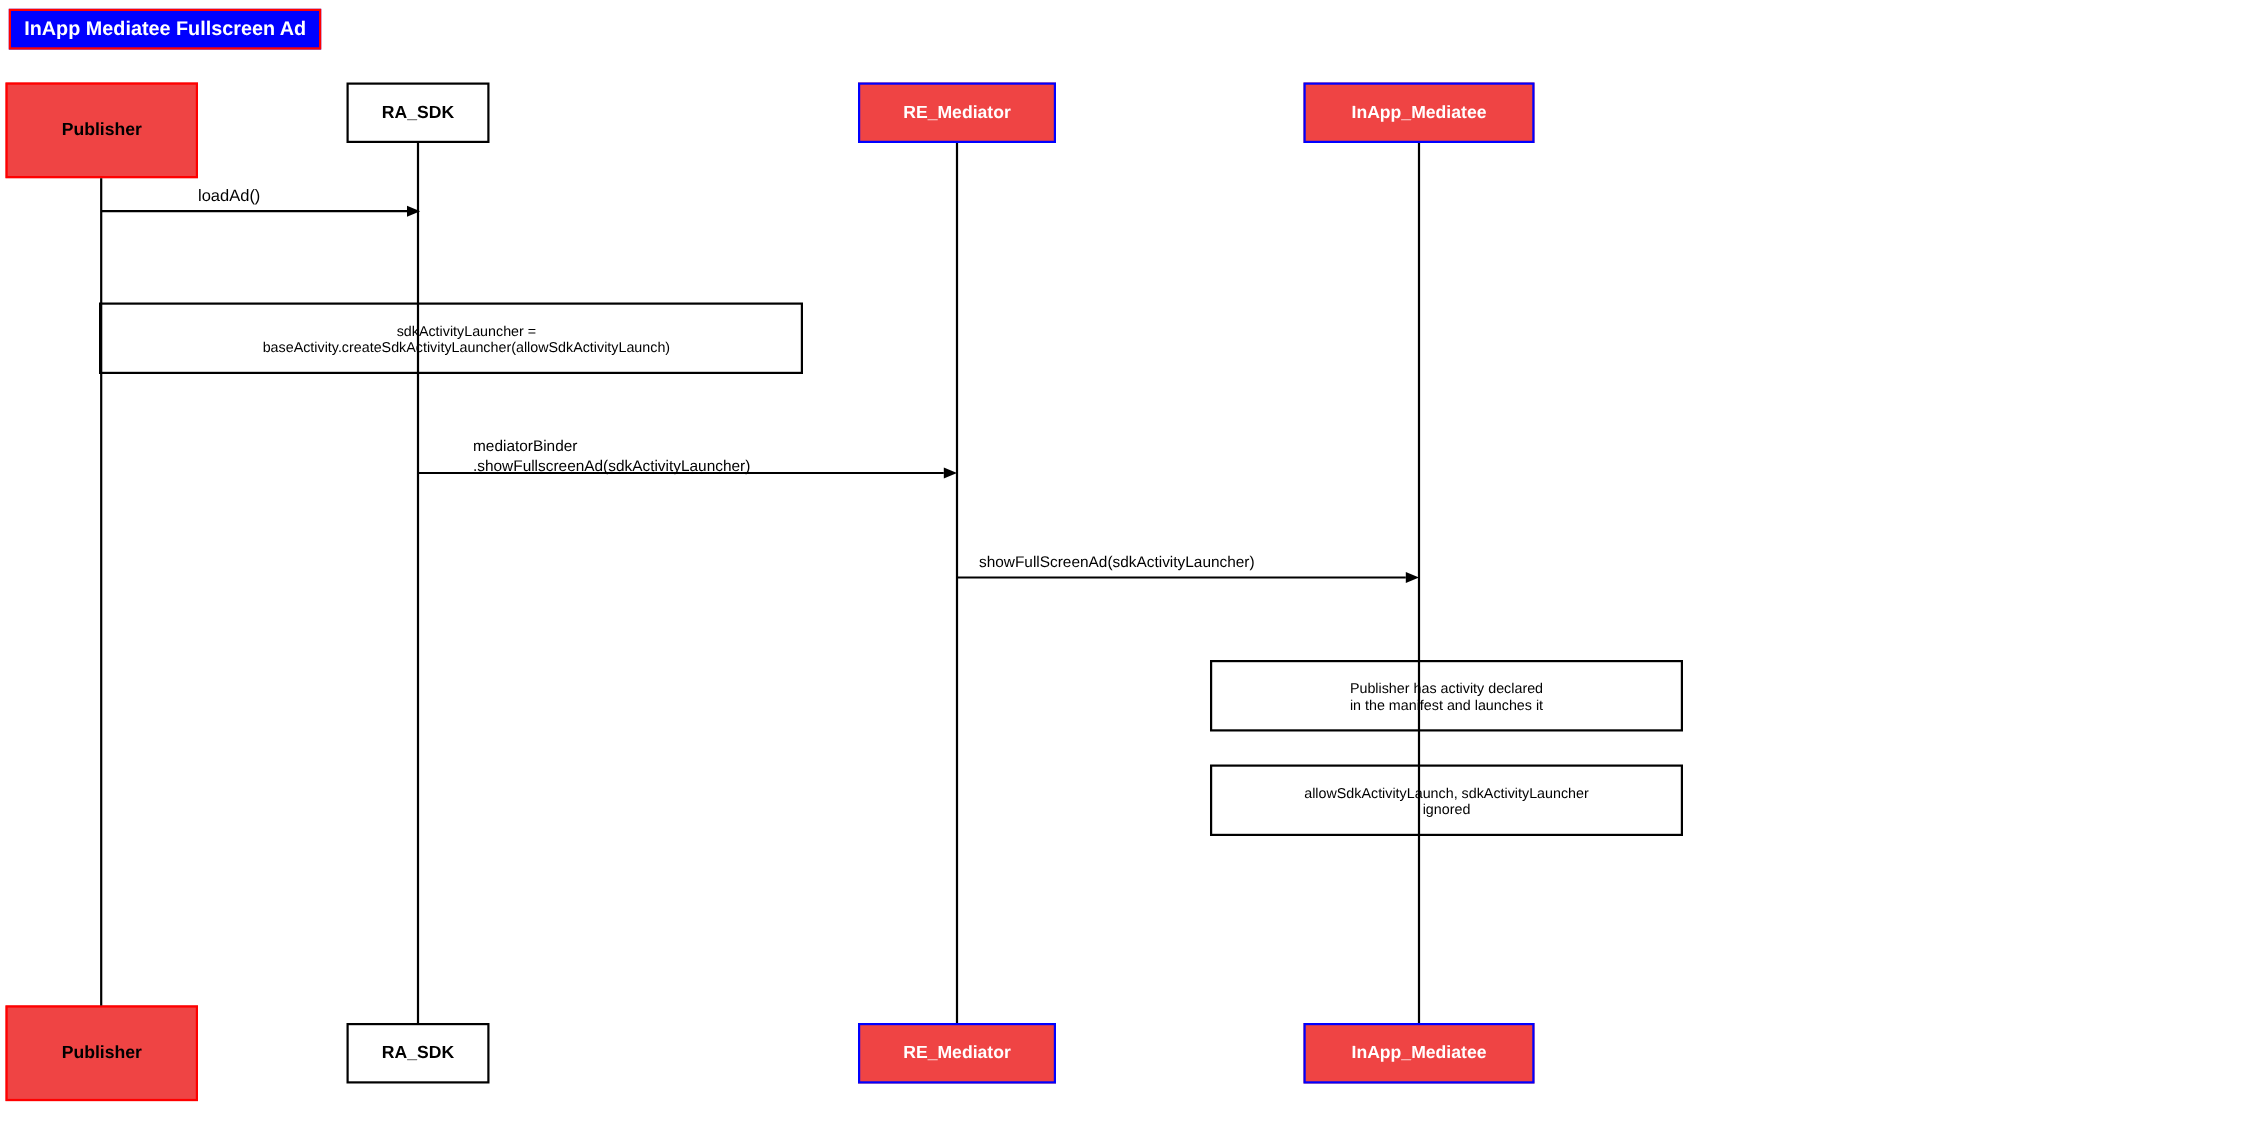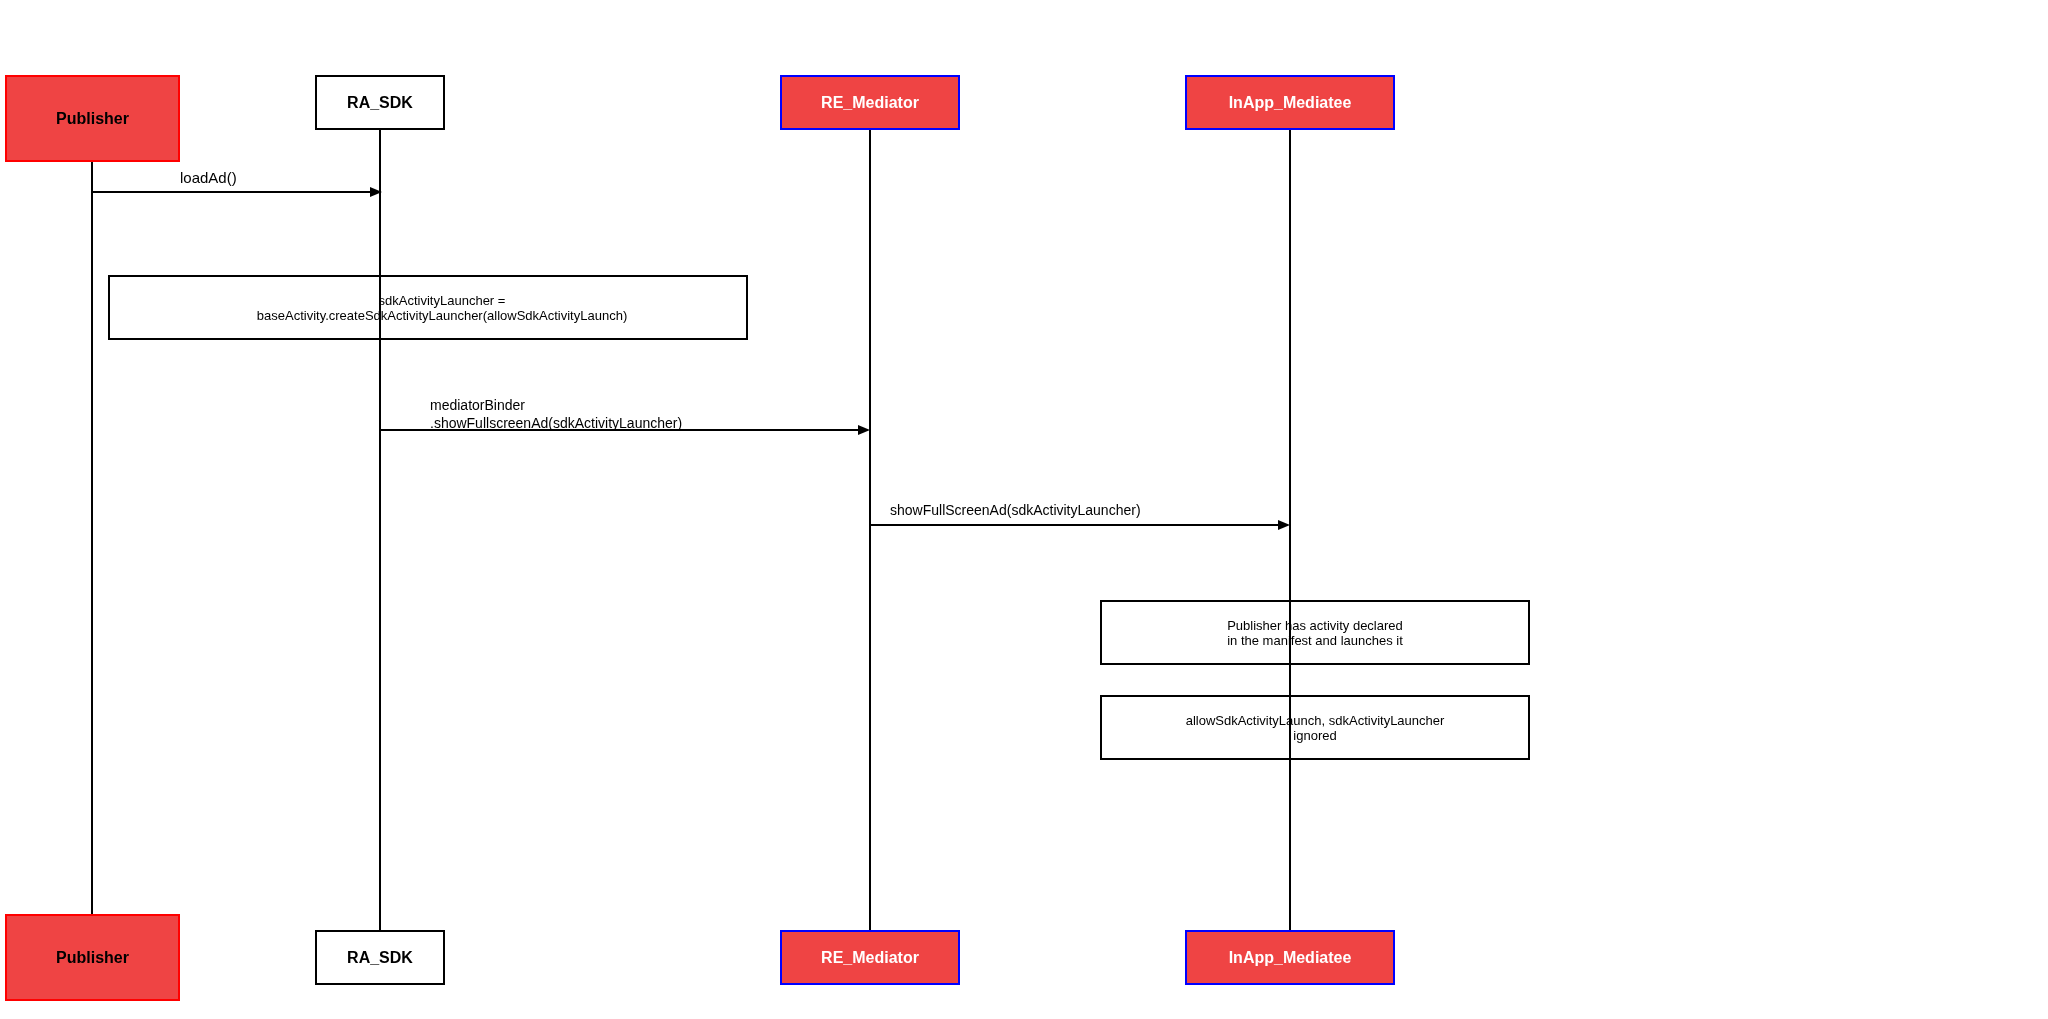--- a/index.html
+++ b/index.html
@@ -71,20 +71,21 @@
       padding: 6px 10px;
       font-size: 13px;
       text-align: center;
     }
   </style>
 </head>
 <body>
 
 <div class="diagram-container">
 
+  <div class="title-box">InApp Mediatee Fullscreen Ad</div>
 
   <div class="participant red-border" style="left:5px; top:75px; width:175px; height:87px; display:flex; align-items:center; justify-content:center;">
     <span>Publisher</span>
   </div>
 
   <div class="participant white-bg" style="left:315px; top:75px; width:130px; height:55px; display:flex; align-items:center; justify-content:center;">
     <span>RA_SDK</span>
   </div>
 
   <div class="participant blue-bg" style="left:780px; top:75px; width:180px; height:55px; display:flex; align-items:center; justify-content:center;">
@@ -105,21 +106,21 @@
 
   <div class="participant blue-bg" style="left:780px; top:930px; width:180px; height:55px; display:flex; align-items:center; justify-content:center;">
     <span>RE_Mediator</span>
   </div>
 
   <div class="participant blue-bg" style="left:1185px; top:930px; width:210px; height:55px; display:flex; align-items:center; justify-content:center;">
     <span>InApp_Mediatee</span>
   </div>
 
 
-  <div class="note-box" style="left:108px; top:275px; width:640px; height:65px; display:flex; align-items:center; justify-content:center; text-align:center;padding-left:38px;">
+  <div class="note-box" style="left:90px; top:275px; width:640px; height:65px; display:flex; align-items:center; justify-content:center; text-align:center;padding-left:38px;">
     <span style="white-space:pre-line;">sdkActivityLauncher =
 baseActivity.createSdkActivityLauncher(allowSdkActivityLaunch)</span>
   </div>
 
   <div class="note-box" style="left:1100px; top:600px; width:430px; height:65px; display:flex; align-items:center; justify-content:center; text-align:center;">
     <span style="white-space:pre-line;">Publisher has activity declared
 in the manifest and launches it</span>
   </div>
 
   <div class="note-box" style="left:1100px; top:695px; width:430px; height:65px; display:flex; align-items:center; justify-content:center; text-align:center;">

